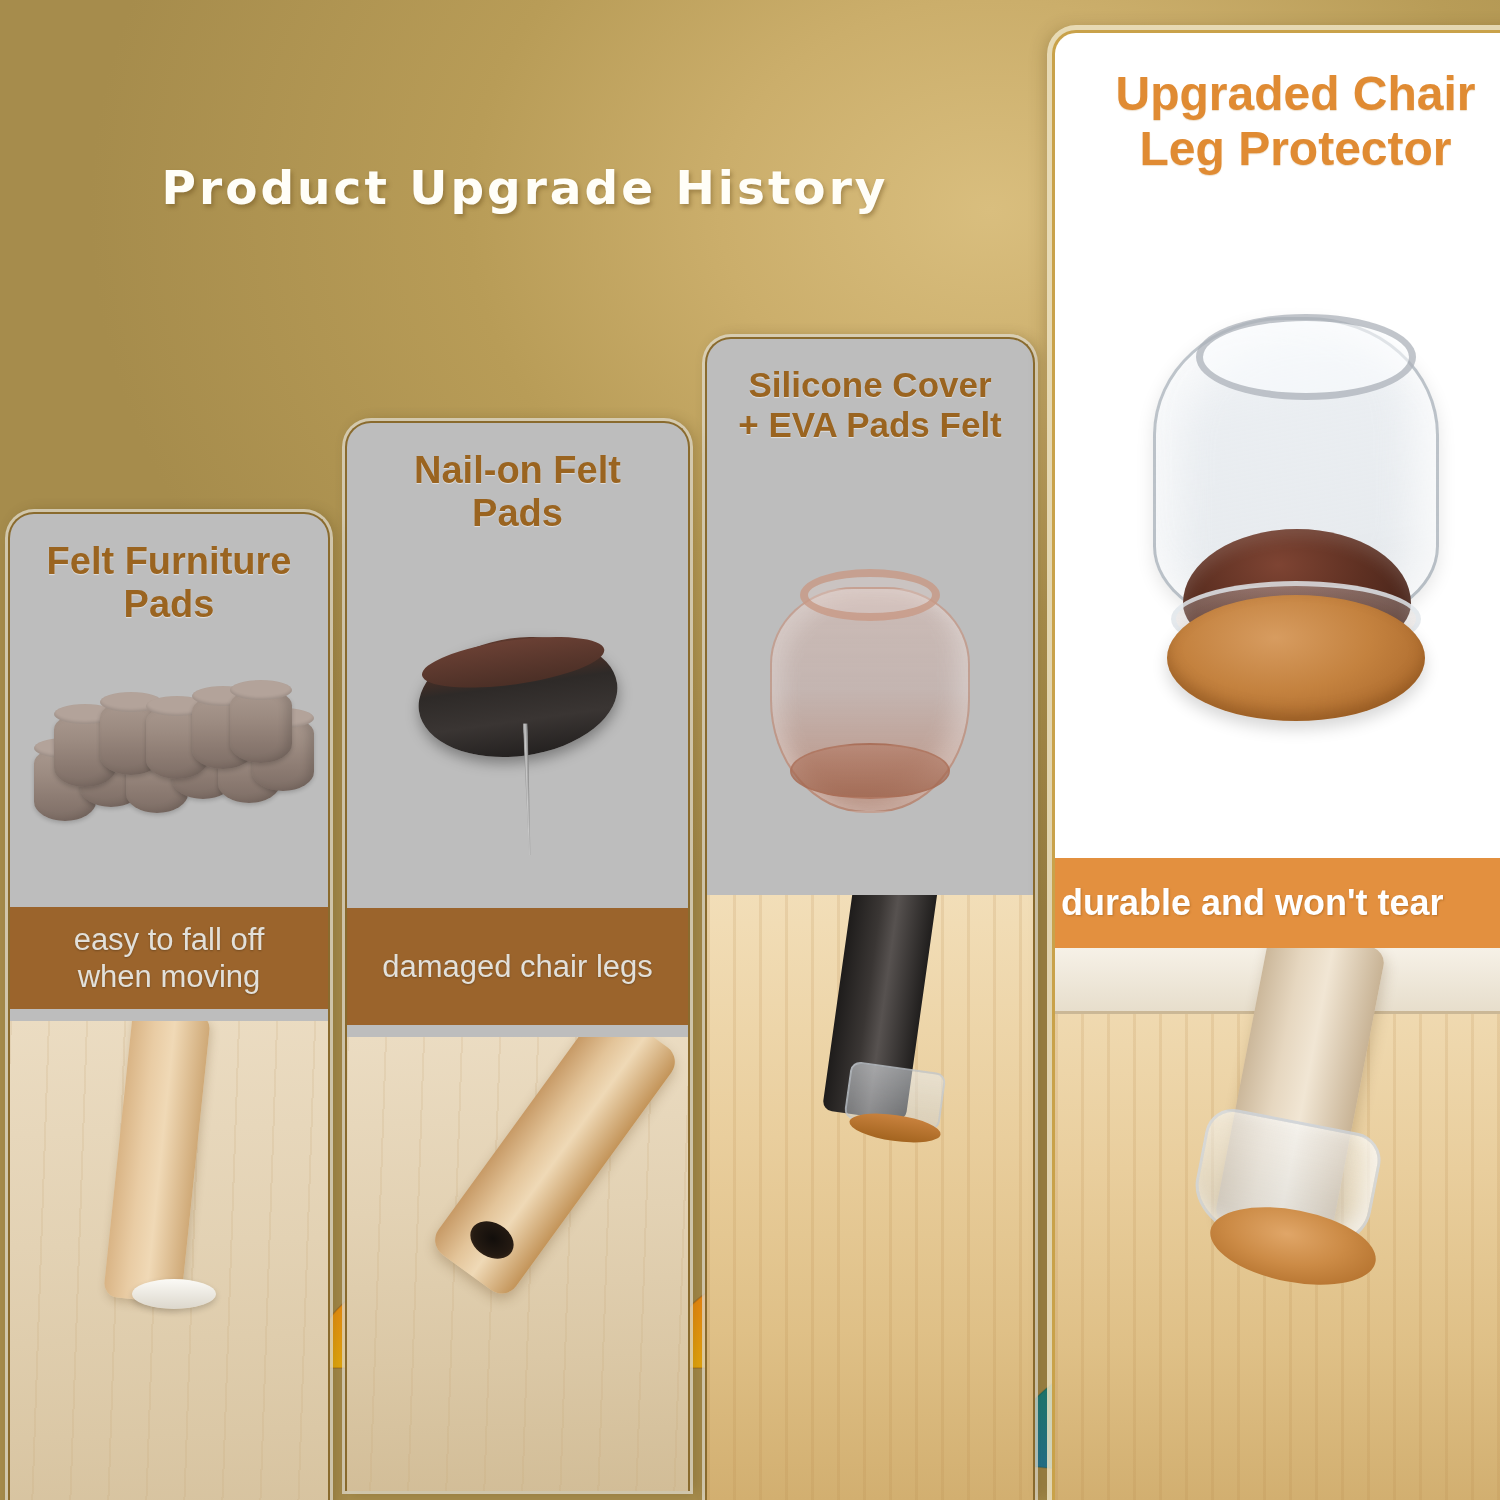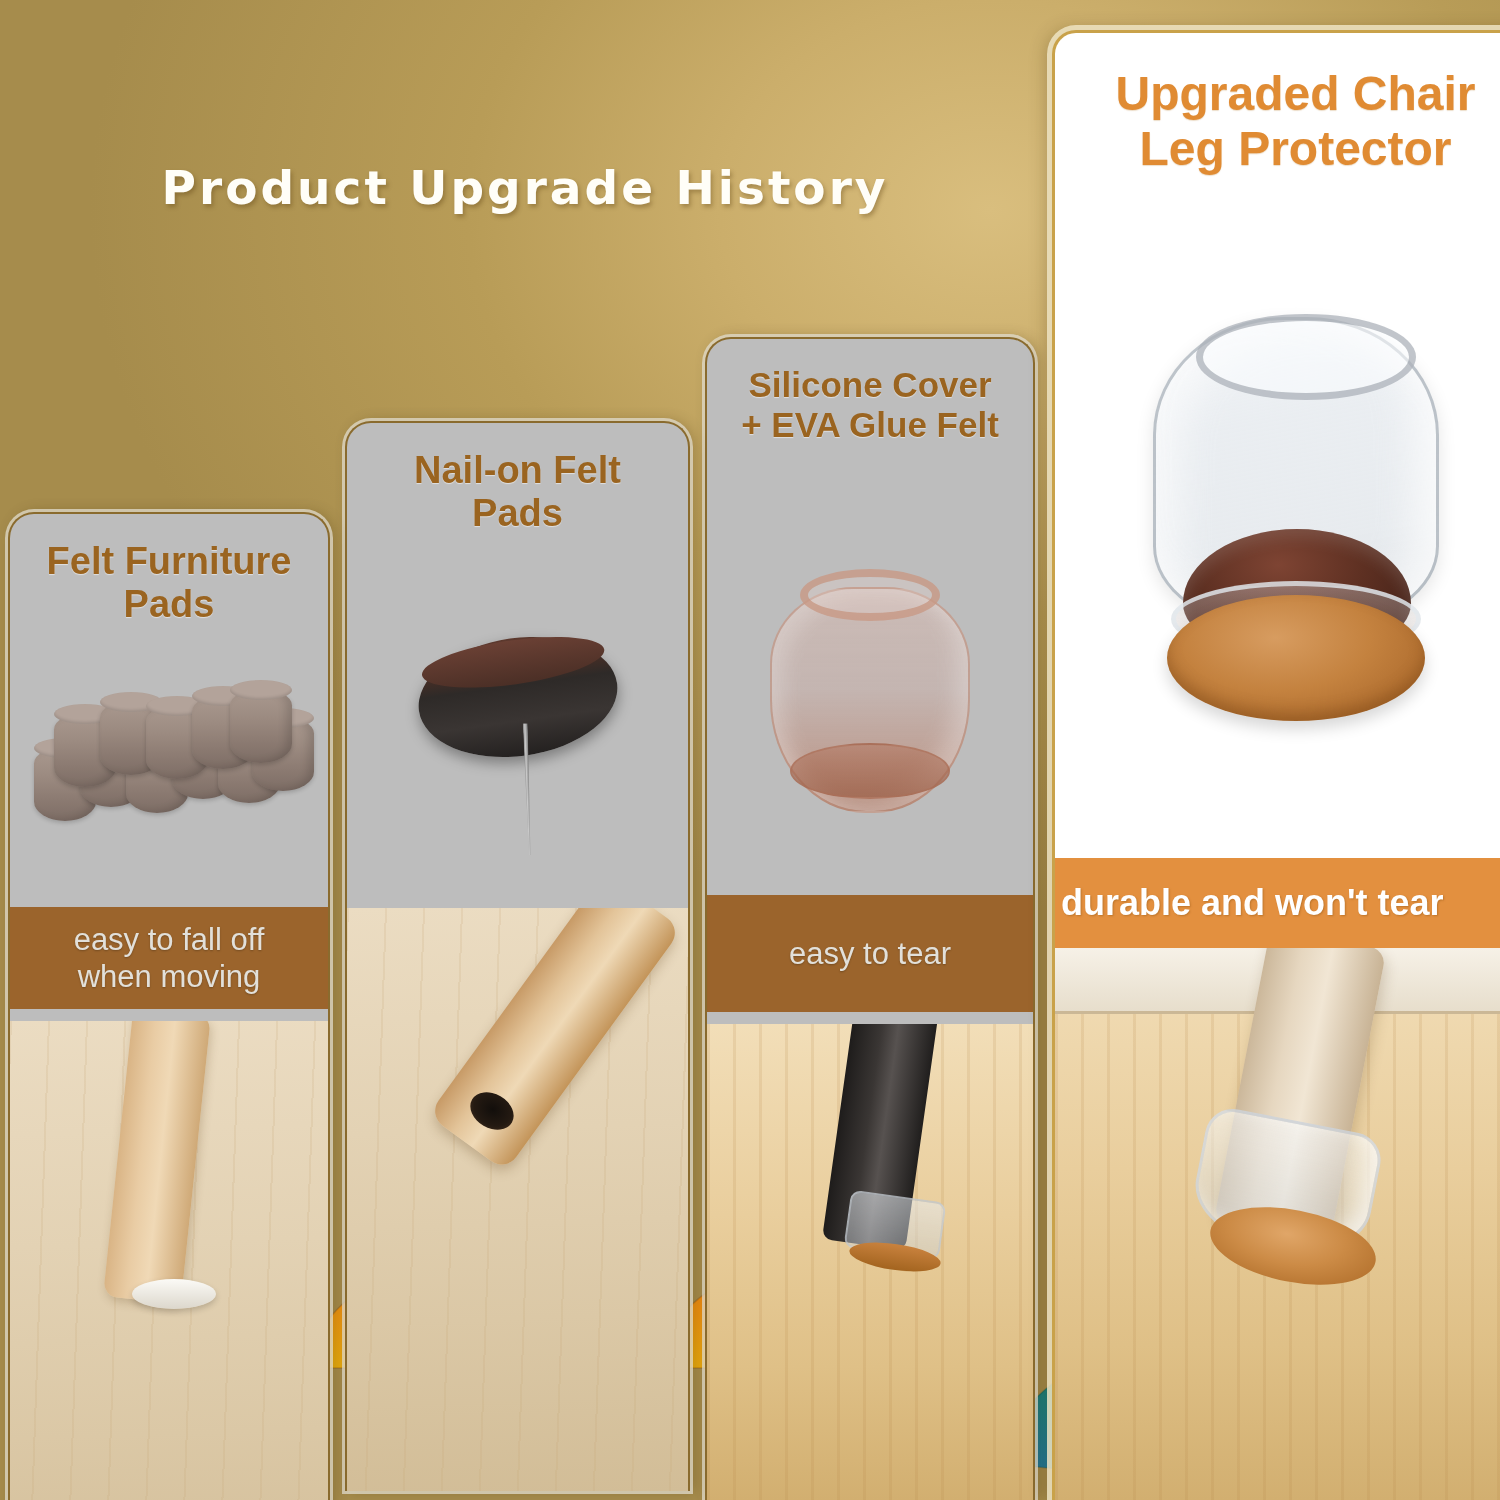--- a/index.html
+++ b/index.html
@@ -312,42 +312,42 @@
       <span>Pads</span>
     </div>
     <div class="panel-photo" style="height:342px">
       <div class="ph">
         <div class="nailpad">
           <div class="disc"></div>
           <div class="nail"></div>
         </div>
       </div>
     </div>
+    <div class="panel-caption" style="padding:40px 8px">damaged chair legs</div>
     <div class="panel-floor">
       <div class="floorlight"></div>
       <div class="splitleg" style="left:160px; top:-36px; transform:rotate(36deg);"></div>
       <div class="crackhole" style="left:122px; top:186px; transform:rotate(30deg);"></div>
     </div>
   </div>
 
   <div class="panel p3">
     <div class="panel-head">
       <span>Silicone Cover</span><br>
-      <span>+ EVA Glue Felt</span>
+      <span>+ EVA Pads Felt</span>
     </div>
     <div class="panel-photo" style="height:420px">
       <div class="ph">
         <div class="silicone">
           <div class="body"></div>
           <div class="rim"></div>
           <div class="base"></div>
         </div>
       </div>
     </div>
-    <div class="panel-caption" style="padding:40px 8px">easy to tear</div>
     <div class="panel-floor">
       <div class="floorwarm"></div>
       <div class="leg-dark" style="left:132px; top:-28px; transform:rotate(8deg);"></div>
       <div class="cap-clear" style="left:140px; top:172px; transform:rotate(8deg);"></div>
       <div class="cap-cork" style="left:142px; top:220px; transform:rotate(8deg);"></div>
     </div>
   </div>
 
   <div class="p4">
     <div class="p4-head">

